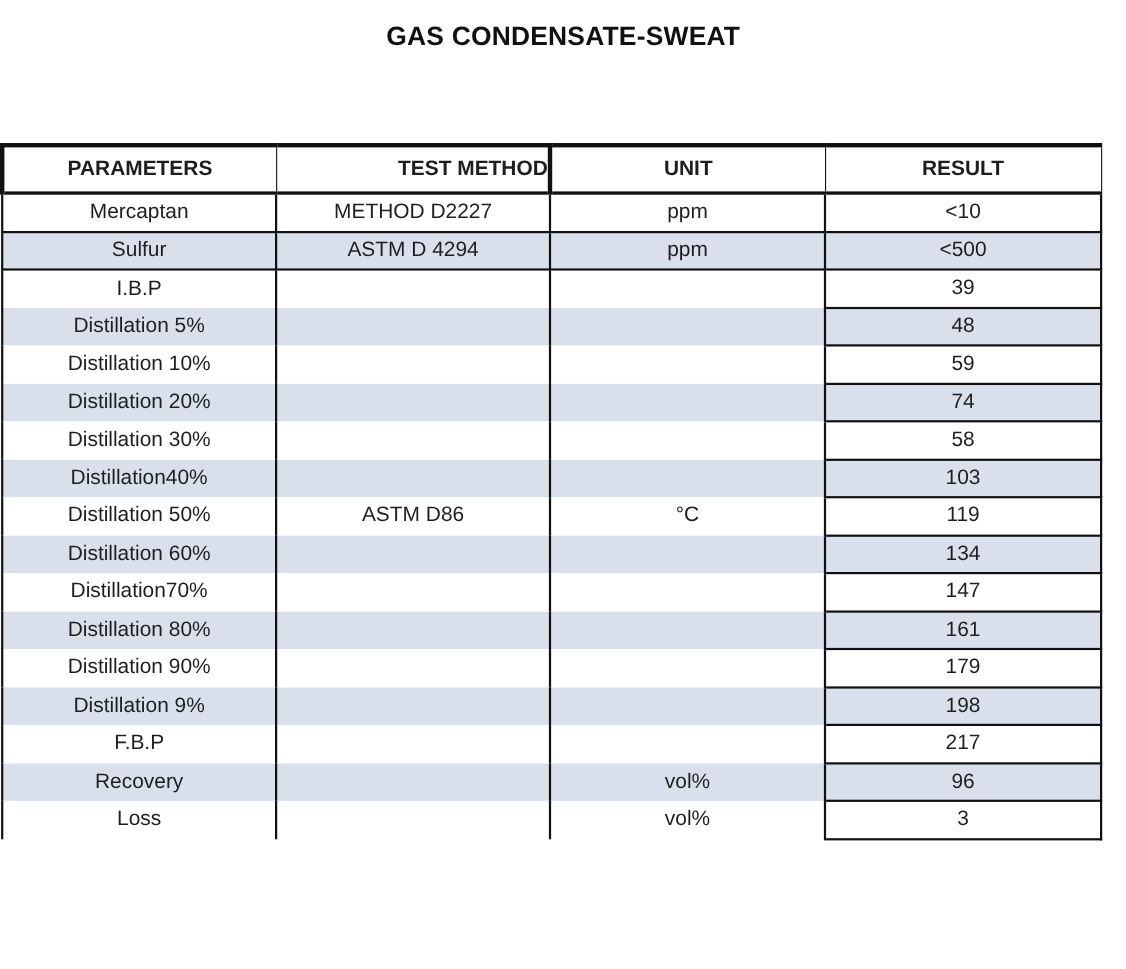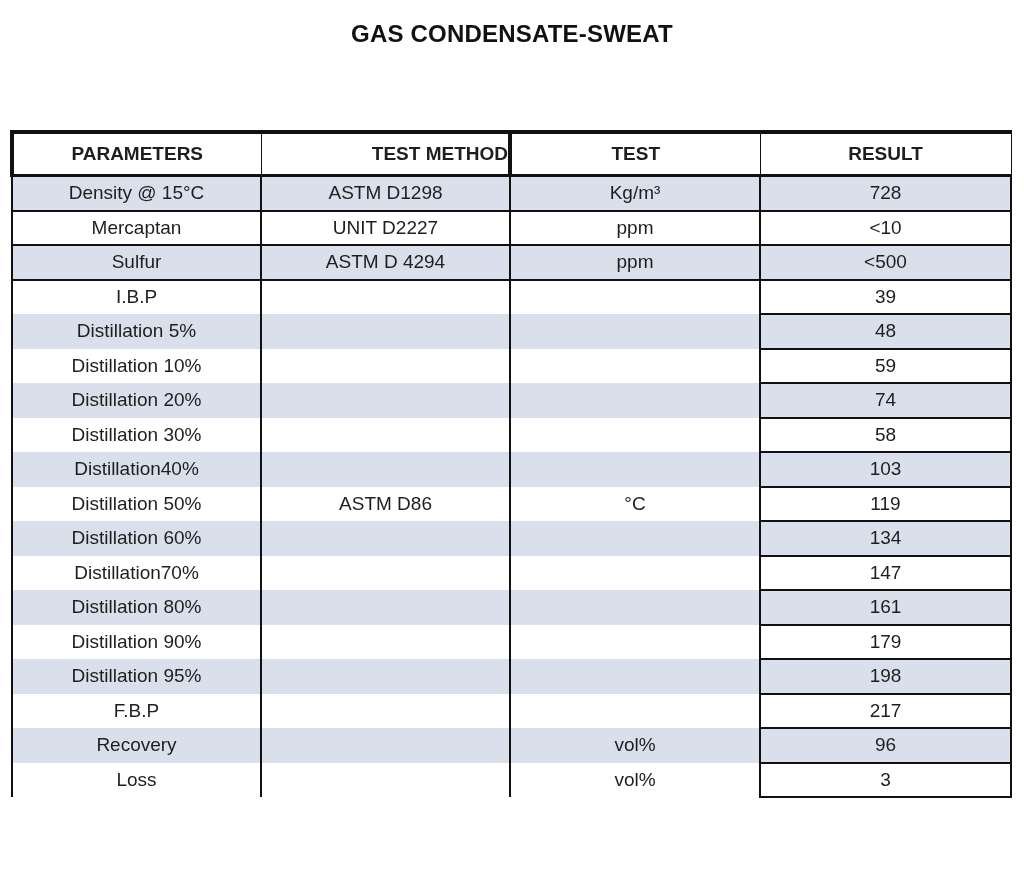--- a/index.html
+++ b/index.html
@@ -1,18 +1,18 @@
 <!DOCTYPE html>
 <html><head>
 <meta charset="utf-8">
 <style>
   html, body { margin:0; padding:0; background:#ffffff; }
   body { width:1024px; height:881px; position:relative; font-family:"Liberation Sans", "DejaVu Sans", sans-serif; color:#1e1e1e; overflow:hidden; }
   .title { position:absolute; top:20px; left:0; width:1024px; text-align:center; font-weight:bold; font-size:24px; letter-spacing:0.2px; color:#111; }
-  .tbl { position:absolute; left:10px; top:130px; width:999px; border-collapse:collapse; table-layout:fixed; }
+  .tbl { position:absolute; left:0; top:130px; width:999px; border-collapse:collapse; table-layout:fixed; }
   .tbl col.c1 { width:249px; } .tbl col.c2 { width:249px; } .tbl col.c3 { width:250px; } .tbl col.c4 { width:251px; }
   .tbl th { height:40px; font-size:19px; font-weight:bold; background:#fff; border:1.5px solid #111; border-top:4px solid #111; border-bottom:3px solid #111; text-align:center; padding:0; }
   .tbl th.first { border-left:4px solid #111; }
   .tbl th.thick-r { border-right:4px solid #111;text-align:right; }
   .tbl td { height:32.5px; font-size:19px; text-align:center; padding:0; border-left:2px solid #111; border-right:2px solid #111; }
   .tbl tr.shade td { background:#d9e0ec; }
   .tbl td.res { border-top:2px solid #111; border-bottom:2px solid #111; }
   .tbl tr.top3 td { border-top:2px solid #111; border-bottom:2px solid #111; }
   .tbl tr.last td { border-bottom:2px solid #111; }
 </style>
@@ -25,34 +25,28 @@
   <colgroup>
       <col class="c1">
       <col class="c2">
       <col class="c3">
       <col class="c4">
     </colgroup>
   <thead>
     <tr>
       <th class="first">PARAMETERS</th>
       <th class="thick-r">TEST METHOD</th>
-      <th>TEST</th>
+      <th>UNIT</th>
       <th>RESULT</th>
     </tr>
   </thead>
   <tbody id="tbody">
-      <tr class="shade top3">
-        <td>Density @ 15°C</td>
-        <td>ASTM D1298</td>
-        <td>Kg/m³</td>
-        <td class="res">728</td>
-      </tr>
       <tr class="top3">
         <td>Mercaptan</td>
-        <td>UNIT D2227</td>
+        <td>METHOD D2227</td>
         <td>ppm</td>
         <td class="res">&lt;10</td>
       </tr>
       <tr class="shade top3">
         <td>Sulfur</td>
         <td>ASTM D 4294</td>
         <td>ppm</td>
         <td class="res">&lt;500</td>
       </tr>
       <tr class="">
@@ -115,21 +109,21 @@
         <td></td>
         <td class="res">161</td>
       </tr>
       <tr class="">
         <td>Distillation 90%</td>
         <td></td>
         <td></td>
         <td class="res">179</td>
       </tr>
       <tr class="shade">
-        <td>Distillation 95%</td>
+        <td>Distillation 9%</td>
         <td></td>
         <td></td>
         <td class="res">198</td>
       </tr>
       <tr class="">
         <td>F.B.P</td>
         <td></td>
         <td></td>
         <td class="res">217</td>
       </tr>

